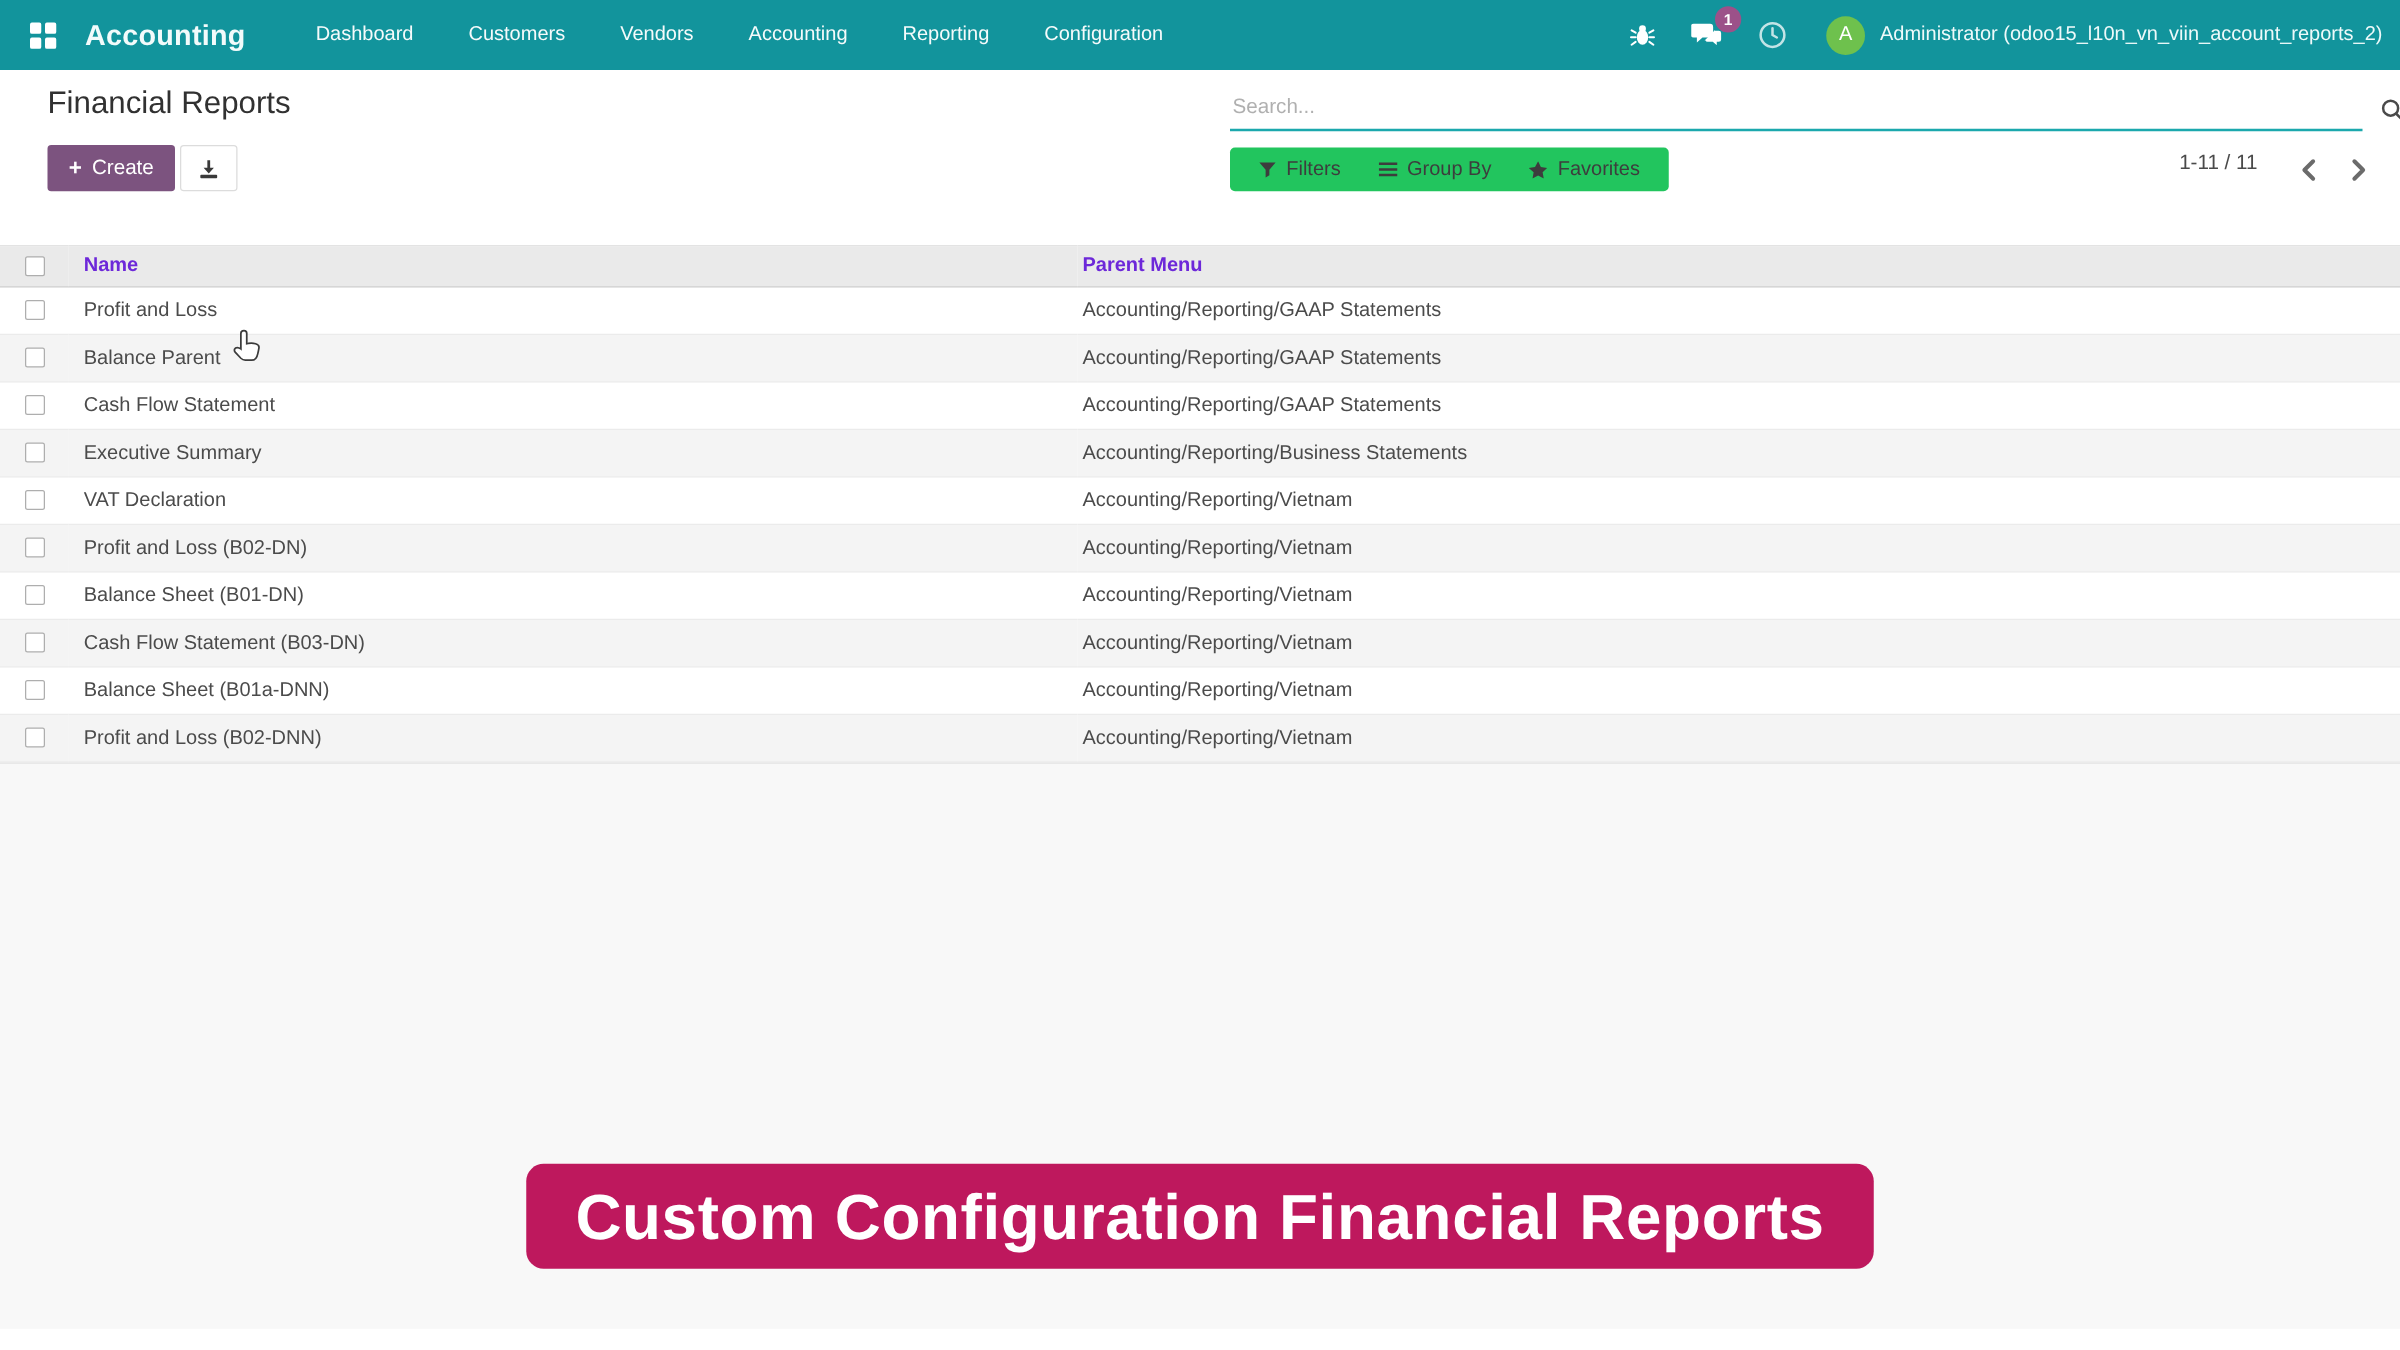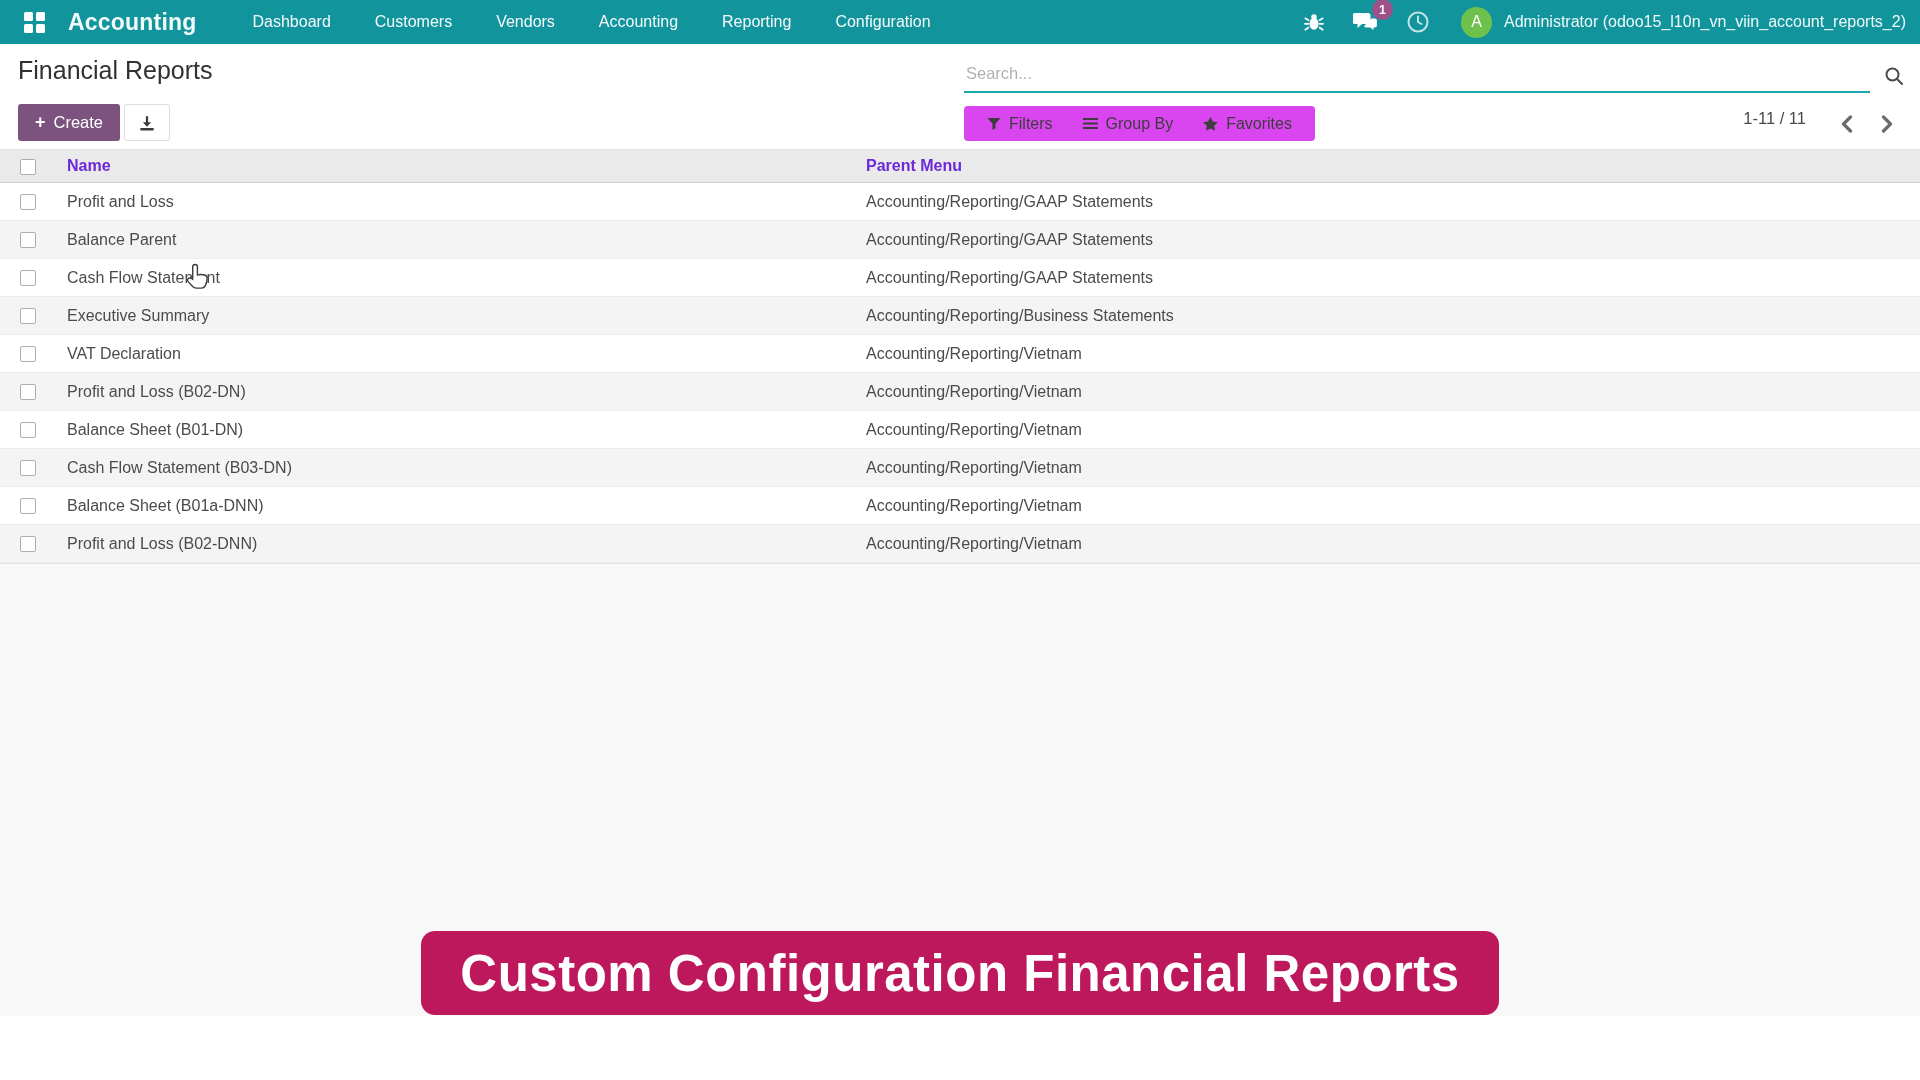--- a/index.html
+++ b/index.html
@@ -1,58 +1,58 @@
 <!DOCTYPE html>
 <html><head>
 <meta charset="utf-8">
 <style>
   * { margin:0; padding:0; box-sizing:border-box; }
   html,body { width:1920px; height:1080px; overflow:hidden; background:#fff;
               font-family:"Liberation Sans", sans-serif; }
 
   
-  .topbar { position:relative; height:44px; background:#12949c; display:flex;
+  .topbar { position:relative; height:56px; background:#12949c; display:flex;
             align-items:center; padding:0 14px 0 14px; color:#fff; }
   .apps-icon { width:40px; height:40px; display:flex; align-items:center; justify-content:center;
                cursor:pointer; }
   .brand { font-size:23px; font-weight:700; margin-left:14px; letter-spacing:.2px; color:#f2fbfb; }
   .menus { display:flex; margin-left:34px; height:56px; align-items:center; }
   .menu-item { padding:0 22px; font-size:16px; color:rgba(255,255,255,.96); line-height:56px;
                cursor:pointer; white-space:nowrap; }
   .systray { margin-left:auto; display:flex; align-items:center; }
   .tray-icon { width:34px; height:34px; display:flex; align-items:center; justify-content:center;
                margin-left:18px; cursor:pointer; position:relative; }
   .badge { position:absolute; top:-6px; right:-10px; min-width:21px; height:21px; border-radius:50%;
            background:#9c5189; color:#fff; font-size:12.5px; display:flex; align-items:center;
            justify-content:center; font-weight:700; }
   .user { display:flex; align-items:center; margin-left:26px; cursor:pointer; }
   .avatar { width:31px; height:31px; border-radius:50%; background:#6ec14d; color:#fff;
             font-size:16px; font-weight:400; display:flex; align-items:center; justify-content:center; }
   .user-name { margin-left:12px; font-size:16px; color:#eefafa; white-space:nowrap; }
 
   
-  .control-panel { position:relative; height:105px; background:#fff; }
+  .control-panel { position:relative; height:140px; background:#fff;margin-left:20px; }
   .page-title { position:absolute; left:18px; top:12px; font-size:25px; color:#313131; font-weight:400; }
   .btn-row { position:absolute; left:18px; top:60px; display:flex; }
   .btn-create { background:#7c537f; color:#fff; border:none; border-radius:3px; height:37px;
                 padding:0 17px; font-size:16.5px; display:flex; align-items:center; cursor:pointer;
                 font-family:"Liberation Sans", sans-serif; }
   .btn-create .plus { font-size:18px; font-weight:700; margin-right:8px; }
   .btn-export { width:46px; height:37px; background:#fff; border:1px solid #dcdcdc; border-radius:3px;
                 margin-left:4px; display:flex; align-items:center; justify-content:center; cursor:pointer; }
 
   .search-zone { position:absolute; left:964px; top:14px; width:938px; }
   .search-input-wrap { position:relative; width:906px; border-bottom:2px solid #1ba8ad; }
   .search-input { width:100%; border:none; outline:none; font-size:16.5px; padding:6px 2px 8px 2px;
                   color:#333; background:transparent; font-family:"Liberation Sans", sans-serif; }
   .search-input::placeholder { color:#b0b0b0; }
   .search-glass { position:absolute; right:-34px; top:8px; cursor:pointer; }
 
   .filter-row { position:absolute; left:964px; top:62px; right:18px; display:flex; align-items:center; }
-  .filter-pill { background:#d946ef; border-radius:4px; height:35px; display:flex; 
+  .filter-pill { background:#22c55e; border-radius:4px; height:35px; display:flex; 
                  padding:0 8px; }
   .filter-btn { display:flex; align-items:center; padding:0 15px; font-size:16px; color:#3d3d3d;
                 cursor:pointer; white-space:nowrap; }
   .filter-btn .fi { margin-right:8px; display:flex; align-items:center; }
   .pager { margin-left:auto; display:flex; align-items:flex-start; }
   .pager-text { font-size:16.5px; color:#4a4a4a; margin-right:26px; }
   .pager-arrow { width:30px; height:30px; display:flex; align-items:center; justify-content:center;
                  cursor:pointer; }
 
   

